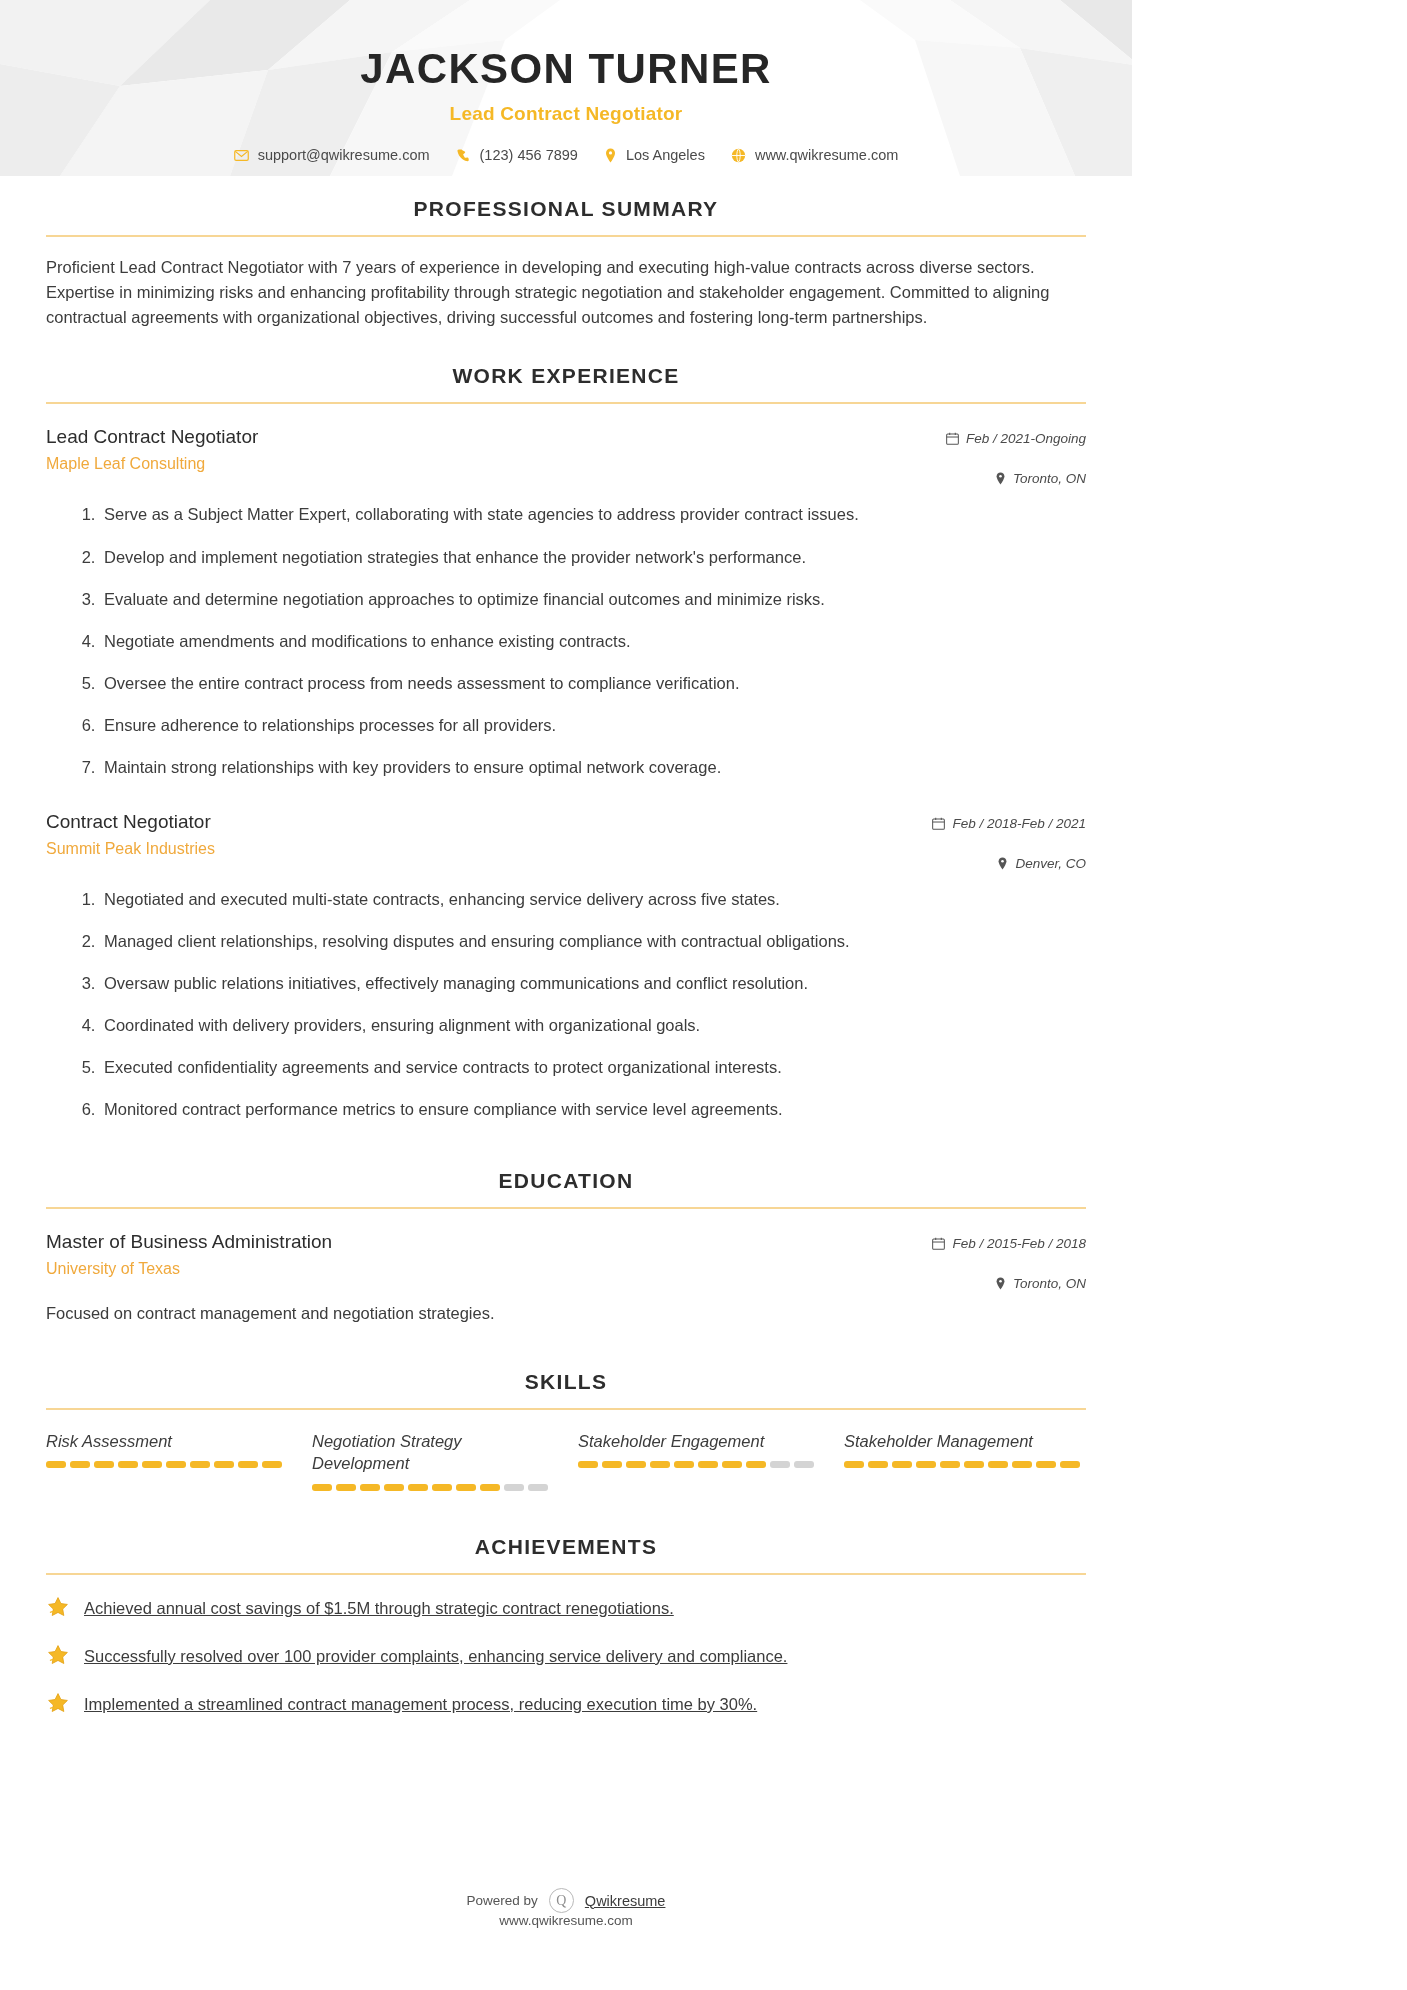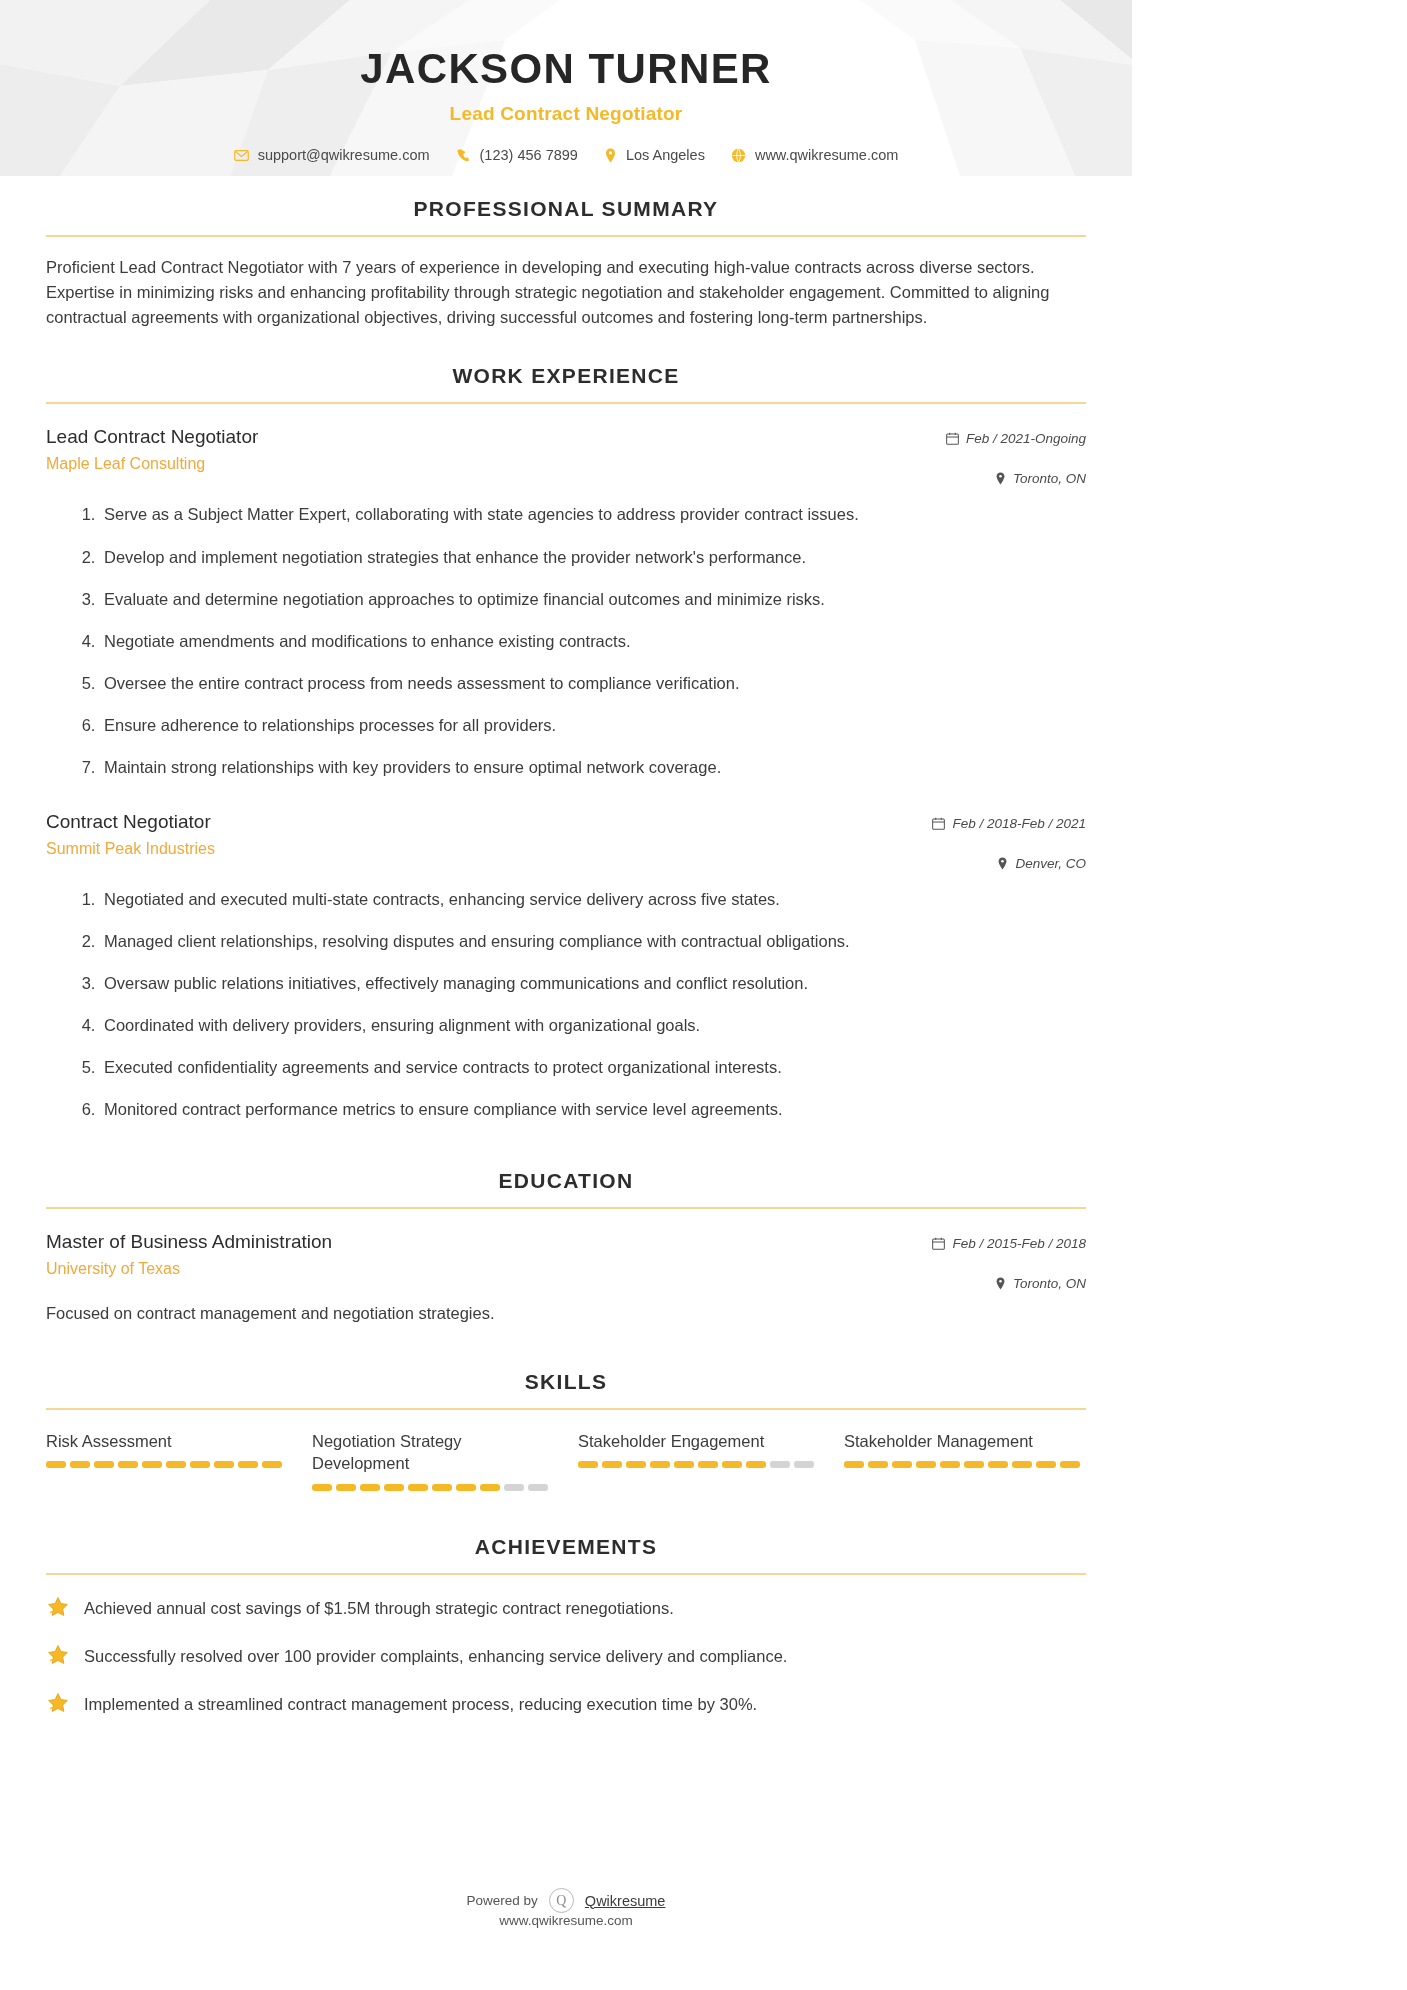--- a/index.html
+++ b/index.html
@@ -139,20 +139,21 @@
     line-height: 1.5;
     color: #3c3c3c;
   }
 
   
   .skills-grid {
     margin-top: 20px;
     display: grid;
     grid-template-columns: repeat(4, 1fr);
     column-gap: 24px;
+    font-style: italic;
   }
   .skill-name {
     font-size: 16.5px;
     color: #3c3c3c;
     line-height: 1.35;
     min-height: 22px;
   }
   .dots { margin-top: 9px; display: flex; gap: 4px; }
   .dash {
     width: 20px;
@@ -163,21 +164,21 @@
   .dash.on { background: #f5b826; }
 
   
   .ach-list { margin-top: 20px; }
   .ach-item {
     display: flex;
     align-items: flex-start;
     gap: 14px;
     margin-bottom: 20px;
   }
-  .ach-text { font-size: 16.5px; color: #3c3c3c; line-height: 1.4; padding-top: 2px; }
+  .ach-text { font-size: 16.5px; color: #3c3c3c; line-height: 1.4; padding-top: 2px; text-decoration: underline; }
 
   
   .footer {
     position: absolute;
     left: 46px;
     right: 46px;
     bottom: 62px;
     display: flex;
     align-items: center;
     justify-content: space-between;

